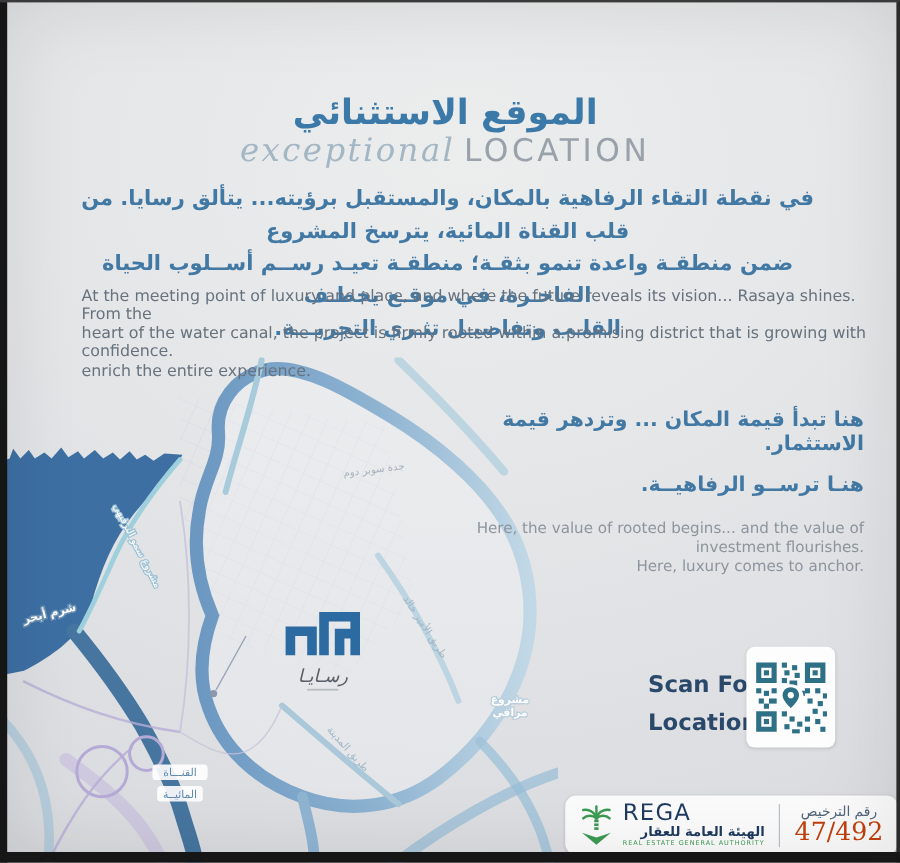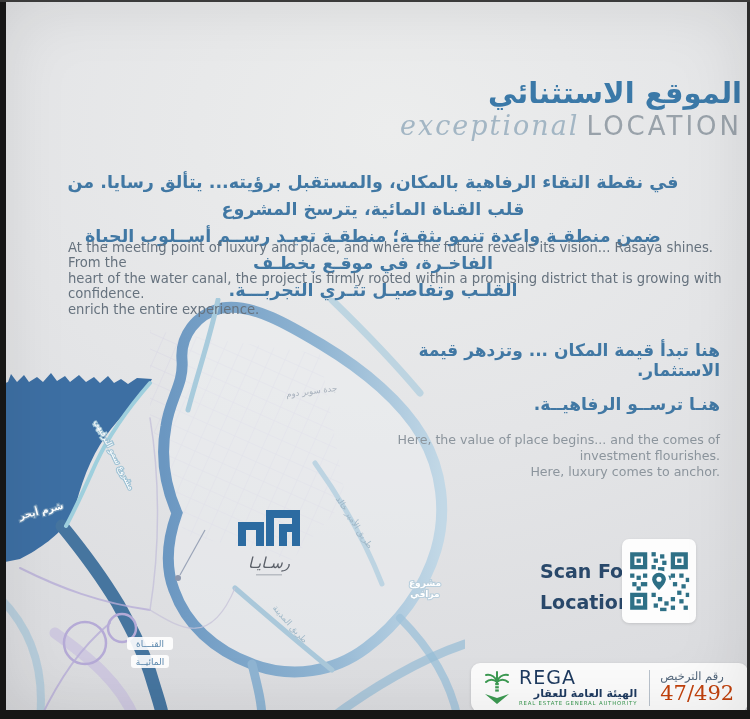--- a/index.html
+++ b/index.html
@@ -7,29 +7,29 @@
         font-family:"DejaVu Sans","Liberation Sans",sans-serif;
         background:radial-gradient(130% 110% at 52% 18%, #eceded 0%, #e4e5e7 40%, #dcdde0 72%, #d2d3d6 100%);}
   .vignette{position:absolute;inset:0;box-shadow:inset 0 0 70px rgba(0,0,0,.10);pointer-events:none;z-index:5;}
   .edge{position:absolute;background:#161616;z-index:6;}
   .edge-left{left:0;top:0;width:6px;height:719px;}
   .edge-right{right:0;top:0;width:3px;height:719px;background:#2b2b2b;}
   .edge-top{left:0;top:0;width:750px;height:2px;background:#3a3a3a;}
   .edge-bottom{left:0;bottom:0;width:750px;height:9px;}
 
   
-  .heading{position:absolute;left:0;top:76px;width:742px;text-align:right;z-index:2;}
+  .heading{position:absolute;left:0;top:76px;width:742px;text-align:center;z-index:2;}
   .title-ar{direction:rtl;font-size:29px;font-weight:bold;color:#3b79a8;letter-spacing:0;}
   .title-en{margin-top:0;white-space:nowrap;}
   .script-word{font-family:"DejaVu Serif","Liberation Serif",serif;font-style:italic;
                font-size:27px;color:#a3b6c4;letter-spacing:2px;margin-right:2px;}
   .caps-word{font-size:26px;color:#99a2aa;letter-spacing:3px;font-weight:400;}
 
   
-  .intro-ar{position:absolute;left:48px;top:169px;width:650px;z-index:2;direction:rtl;text-align:center;
+  .intro-ar{position:absolute;left:48px;top:153px;width:650px;z-index:2;direction:rtl;text-align:center;
             color:#4178a4;font-size:17.5px;font-weight:600;line-height:27px;}
   .intro-en{position:absolute;left:68px;top:240px;width:660px;z-index:2;color:#66727e;
             font-size:13.2px;line-height:15.4px;text-align:left;}
 
   
   .highlight{position:absolute;left:392px;top:340px;width:328px;text-align:right;z-index:2;}
   .hl-ar1{direction:rtl;color:#4178a4;font-size:17px;font-weight:600;}
   .hl-ar2{direction:rtl;color:#4178a4;font-size:17px;font-weight:600;margin-top:14px;}
   .hl-en{margin-top:18px;color:#8c959d;font-size:12.6px;line-height:16px;}
 
@@ -43,21 +43,21 @@
   
   .license-card{position:absolute;left:471px;top:663px;width:277px;height:49px;background:#fbfbfb;
                 border-radius:9px;box-shadow:0 1px 3px rgba(0,0,0,.15);z-index:2;
                 display:flex;align-items:center;padding:0 10px;box-sizing:border-box;}
   .rega-wrap{display:flex;align-items:center;gap:6px;}
   .rega-text{display:flex;flex-direction:column;line-height:1;}
   .rega-name{color:#1e3a5f;font-weight:normal;font-size:19px;letter-spacing:1px;}
   .rega-ar{direction:rtl;color:#1e3a5f;font-size:11px;font-weight:bold;margin-top:1px;}
   .rega-en{color:#3c9a52;font-size:5.4px;letter-spacing:.8px;margin-top:2px;white-space:nowrap;}
   .divider{width:1px;height:36px;background:#b9c2cc;margin:0 10px 0 12px;}
-  .lic-col{display:flex;flex-direction:column;align-items:flex-start;flex:1;line-height:1.1;}
+  .lic-col{display:flex;flex-direction:column;align-items:center;flex:1;line-height:1.1;}
   .lic-label{direction:rtl;color:#51657a;font-size:11.5px;font-family:"DejaVu Serif","Liberation Serif",serif;}
   .lic-number{color:#c2410c;font-size:21px;font-family:"DejaVu Serif","Liberation Serif",serif;}
 
   .map-svg{position:absolute;left:0;top:298px;z-index:1;}
   svg text{font-family:"DejaVu Sans","Liberation Sans",sans-serif;}
 </style>
 </head>
 <body>
 
 <div class="page">
@@ -162,21 +162,21 @@
   <div class="intro-en">
     <div>At the meeting point of luxury and place, and where the future reveals its vision... Rasaya shines. From the</div>
     <div>heart of the water canal, the project is firmly rooted within a promising district that is growing with confidence.</div>
     <div>enrich the entire experience.</div>
   </div>
 
   <div class="highlight">
     <div class="hl-ar1">هنا تبدأ قيمة المكان ... وتزدهر قيمة الاستثمار.</div>
     <div class="hl-ar2">هنـا ترســو الرفاهيــة.</div>
     <div class="hl-en">
-      <div>Here, the value of place begins... and the comes of</div>
+      <div>Here, the value of rooted begins... and the value of</div>
       <div>investment flourishes.</div>
       <div>Here, luxury comes to anchor.</div>
     </div>
   </div>
 
   <div class="scan-label">
     <div>Scan For</div>
     <div>Location</div>
   </div>
 

